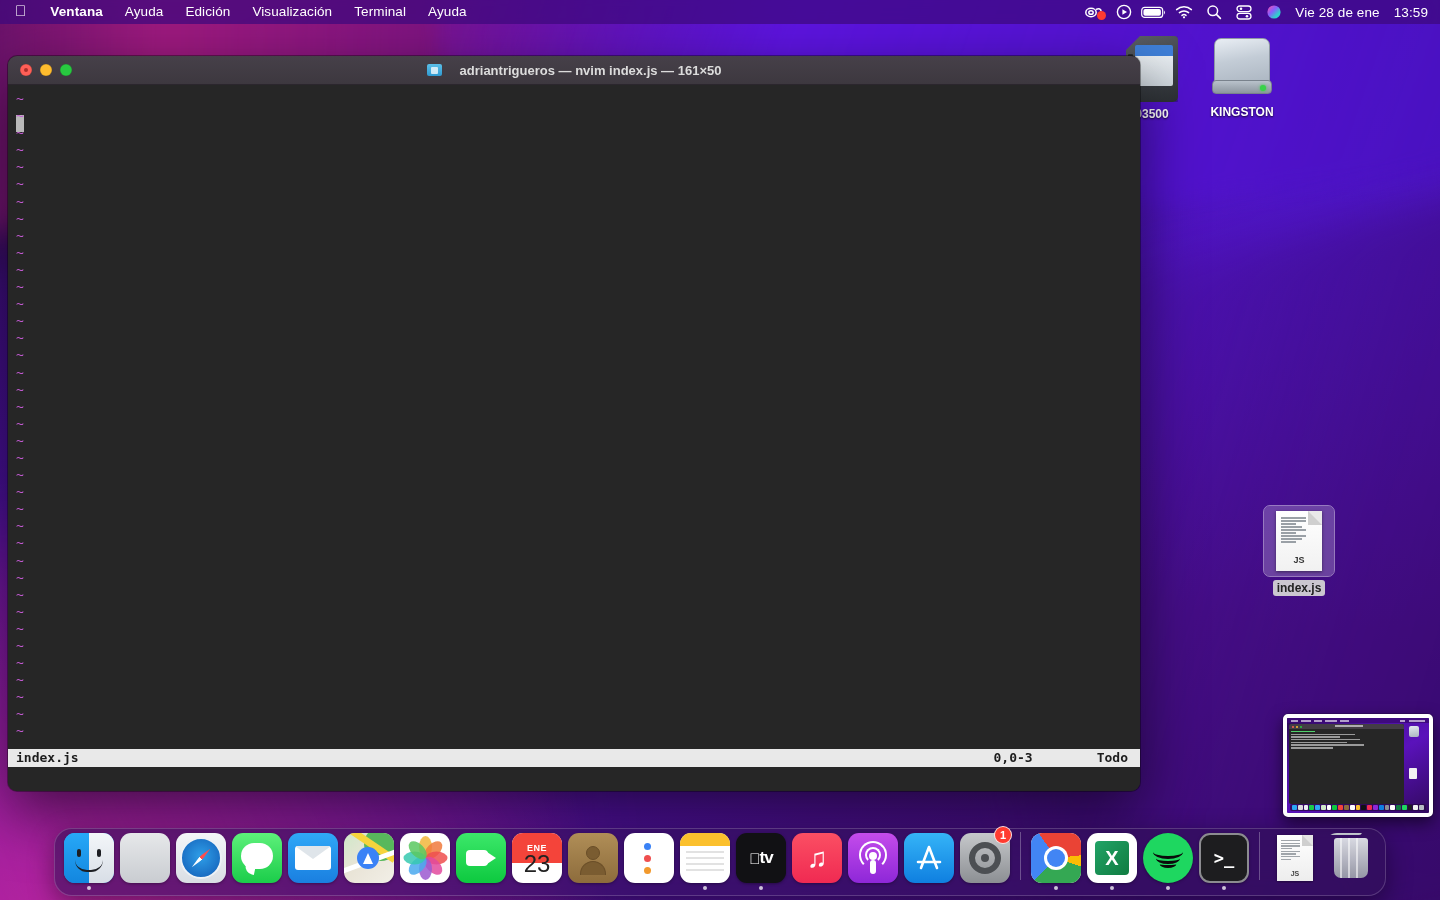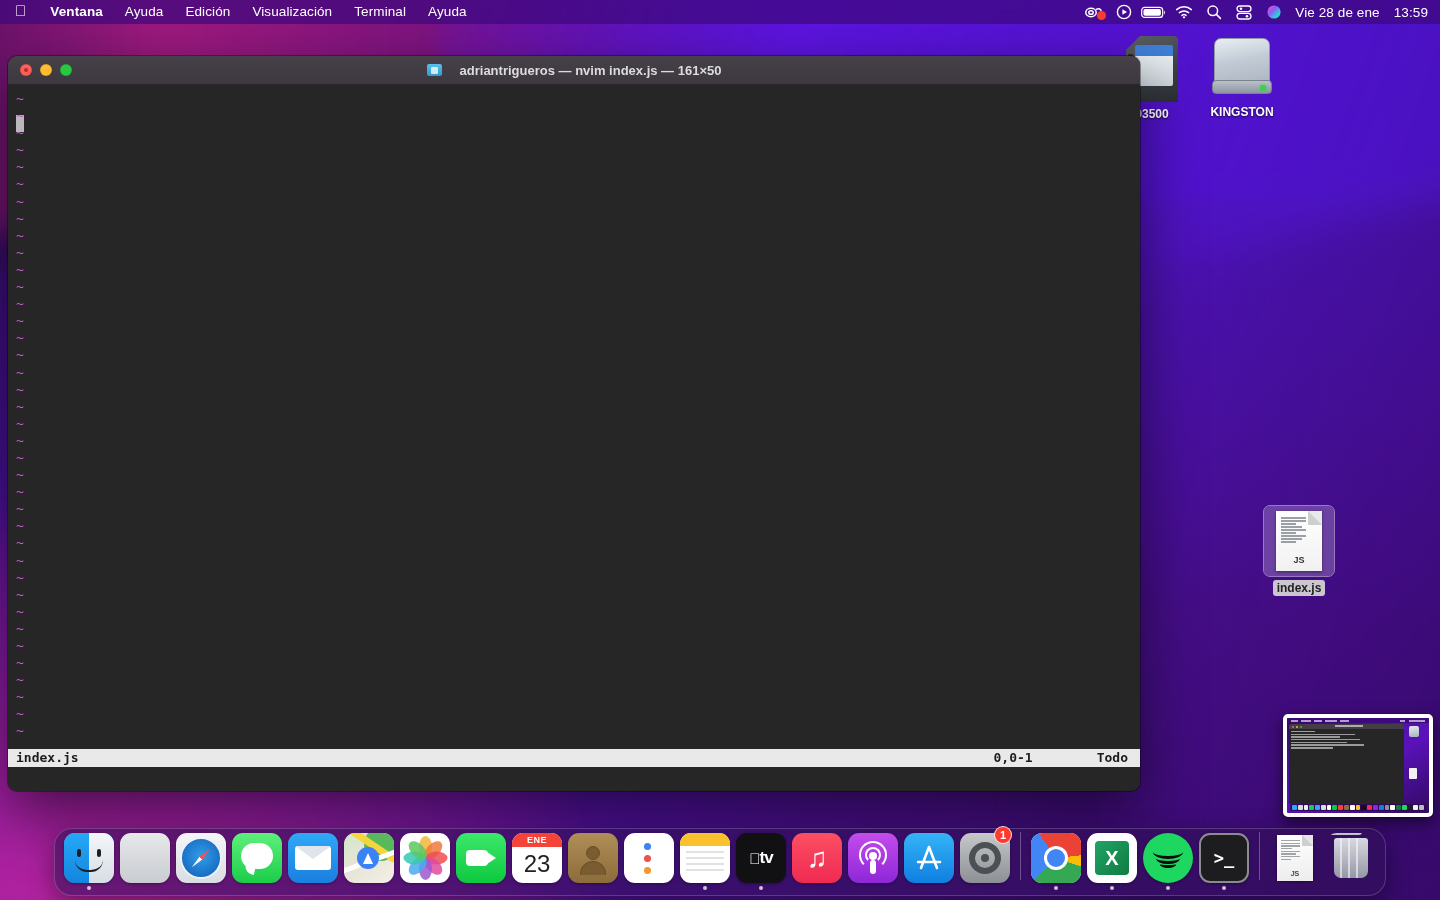--- a/index.html
+++ b/index.html
@@ -384,21 +384,21 @@
   .ic-photos { background:#fff; }
   .ic-photos .pet { position:absolute; left:50%; top:50%; width:13px; height:22px; border-radius:50%;
     transform-origin: 50% 100%; opacity:.85; margin-left:-6.5px; margin-top:-22px; }
 
   .ic-facetime { background: linear-gradient(180deg,#3ce86a 0%,#0dc93f 100%); }
   .ic-facetime .cam { position:absolute; left:10px; top:17px; width:22px; height:16px; background:#fff; border-radius:4px; }
   .ic-facetime .lens { position:absolute; left:31px; top:19px; width:0; height:0;
     border-top:6px solid transparent; border-bottom:6px solid transparent; border-left:9px solid #fff; }
 
   .ic-cal { background:#fff; }
-  .ic-cal .top { position:absolute; left:0; top:0; right:0; height:14px; background:#f4443a;
+  .ic-cal .top { position:absolute; left:0; top:0; right:0; height:30px; background:#f4443a;
     color:#fff; font-size:9px; font-weight:bold; display:flex; align-items:center; justify-content:center; letter-spacing:.5px; }
   .ic-cal .day { position:absolute; left:0; right:0; top:12px; bottom:0; display:flex;
     align-items:center; justify-content:center; color:#222; font-size:24px; }
 
   .ic-contacts { background: linear-gradient(180deg,#b08e57 0%,#8d6c3c 100%); }
   .ic-contacts .head { position:absolute; left:18px; top:13px; width:14px; height:14px; border-radius:50%;
     background:#7a5c31; border:1.5px solid #6a4e28; }
   .ic-contacts .body { position:absolute; left:12px; top:28px; width:26px; height:14px; border-radius:13px 13px 0 0;
     background:#7a5c31; border:1.5px solid #6a4e28; border-bottom:none; }
 
@@ -648,21 +648,21 @@
 ~
 ~
 ~
 ~
 ~
 ~
 ~
 ~</div>
     <div id="statusline">
       <span id="sl-file">index.js</span>
-      <span id="sl-pos">0,0-1</span>
+      <span id="sl-pos">0,0-3</span>
       <span id="sl-pct">Todo</span>
     </div>
   </div>
 </div>
 
 <div id="shot-preview">
   <div class="sp-canvas">
     <div class="sp-menubar">
       <span class="m" style="left:4px; width:7px;"></span>
       <span class="m" style="left:14px; width:10px;"></span>

